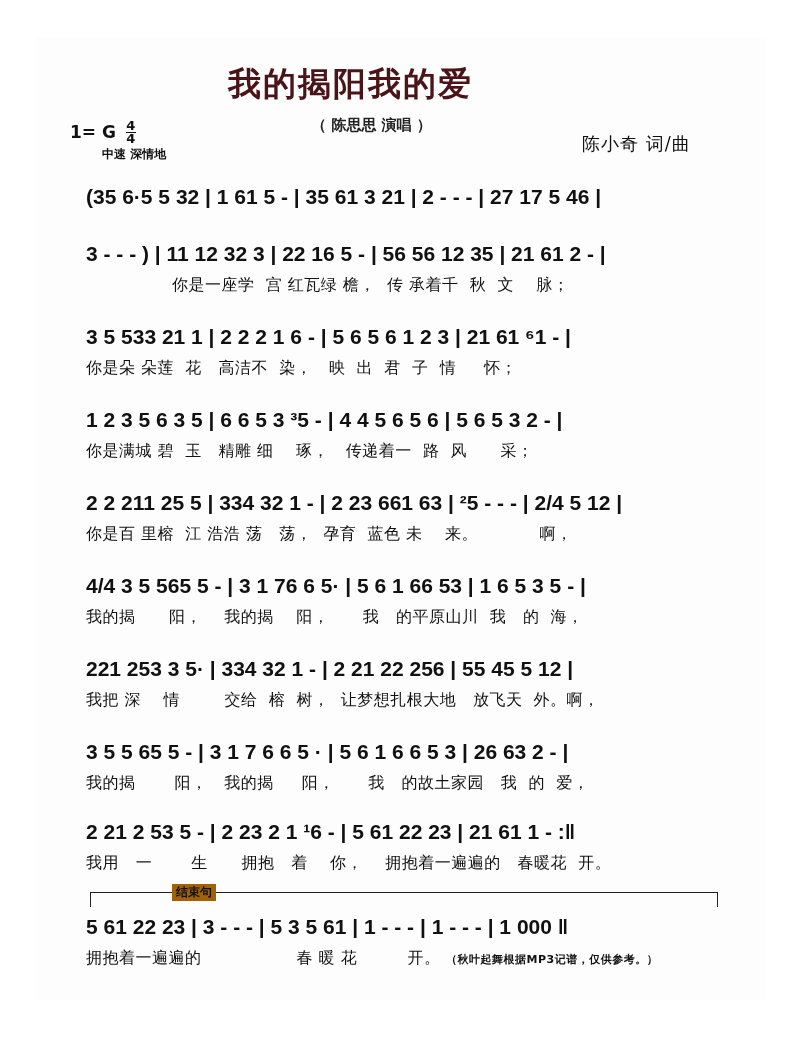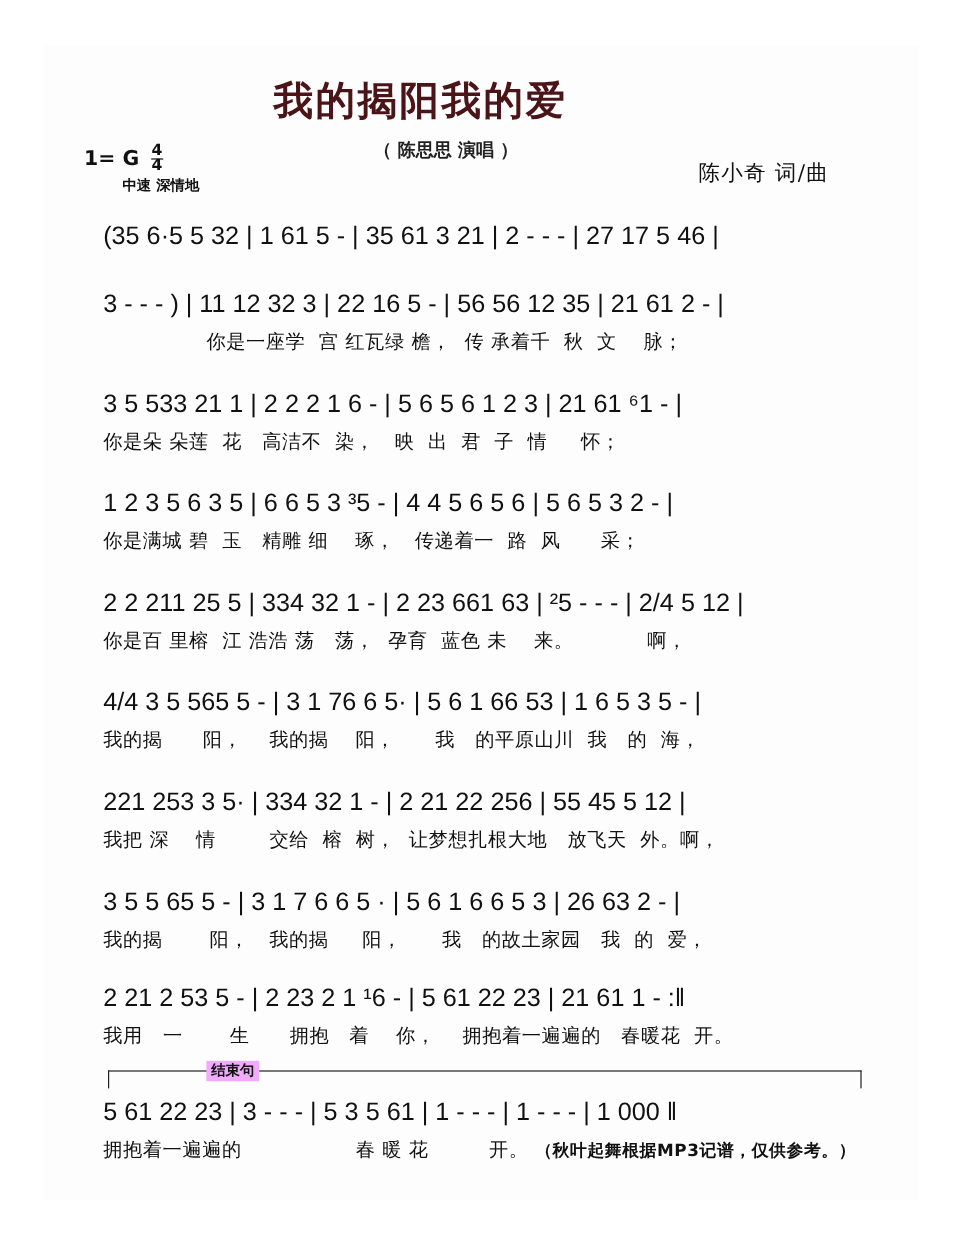--- a/index.html
+++ b/index.html
@@ -7,26 +7,26 @@
   .page { position:absolute; left:36px; top:38px; width:730px; height:962px; background:#fdfdfd; }
   .title { position:absolute; left:0; width:701px; top:62px; text-align:center; font-size:33px; font-weight:bold; color:#4a1418; letter-spacing:2px; font-family:"DejaVu Sans", sans-serif; }
   .singer { position:absolute; left:0; width:743px; top:116px; text-align:center; font-size:15px; font-weight:bold; color:#222; font-family:"DejaVu Sans", sans-serif; }
   .key { position:absolute; left:70px; top:120px; font-size:17px; font-weight:bold; font-family:"DejaVu Sans", sans-serif; }
   .key .frac { display:inline-block; vertical-align:middle; text-align:center; font-size:13px; line-height:12px; margin-left:4px; }
   .key .frac span { display:block; }
   .key .frac .bar { border-top:1.5px solid #111; width:10px; margin:0 auto; height:0; }
   .tempo { position:absolute; left:86px; top:146px; font-size:12px; font-weight:bold; font-family:"DejaVu Sans", sans-serif;margin-left:16px; }
   .author { position:absolute; left:582px; top:132px; font-size:18px; font-family:"DejaVu Serif", serif; letter-spacing:1px; }
   .row { position:absolute; left:86px; width:650px; }
-  .notes { position:absolute; left:0; top:0; height:34px; white-space:nowrap; font-size:21px; font-weight:normal; font-family:"Liberation Sans", sans-serif; line-height:34px; }
+  .notes { position:absolute; left:0; top:0; height:34px; white-space:nowrap; font-size:21px; font-weight:bold; font-family:"Liberation Sans", sans-serif; line-height:34px; }
   .lyrics { position:absolute; left:0; top:38px; white-space:pre; font-size:16px; font-family:"DejaVu Serif", serif; letter-spacing:0.5px; }
   .lyrics.indent { left:86px; }
   .end-box { position:absolute; left:90px; top:892px; width:626px; height:14px; border-top:1.5px solid #222; border-left:1.5px solid #222; border-right:1.5px solid #222; }
-  .end-label { position:absolute; left:172px; top:884px; font-size:12px; font-weight:bold; background:#f0abfc; padding:0 4px; font-family:"DejaVu Sans", sans-serif; }
-  .note-text { font-size:14px; font-weight:bold; font-family:"DejaVu Sans", sans-serif; }
+  .end-label { position:absolute; left:172px; top:884px; font-size:12px; font-weight:bold; background:#a16207; padding:0 4px; font-family:"DejaVu Sans", sans-serif; }
+  .note-text { font-size:11px; font-weight:bold; font-family:"DejaVu Sans", sans-serif; }
 </style>
 </head>
 <body>
 
 <div class="page"></div>
 
 <div class="title">我的揭阳我的爱</div>
 <div class="singer">（ 陈思思 演唱 ）</div>
 
 <div class="key">

